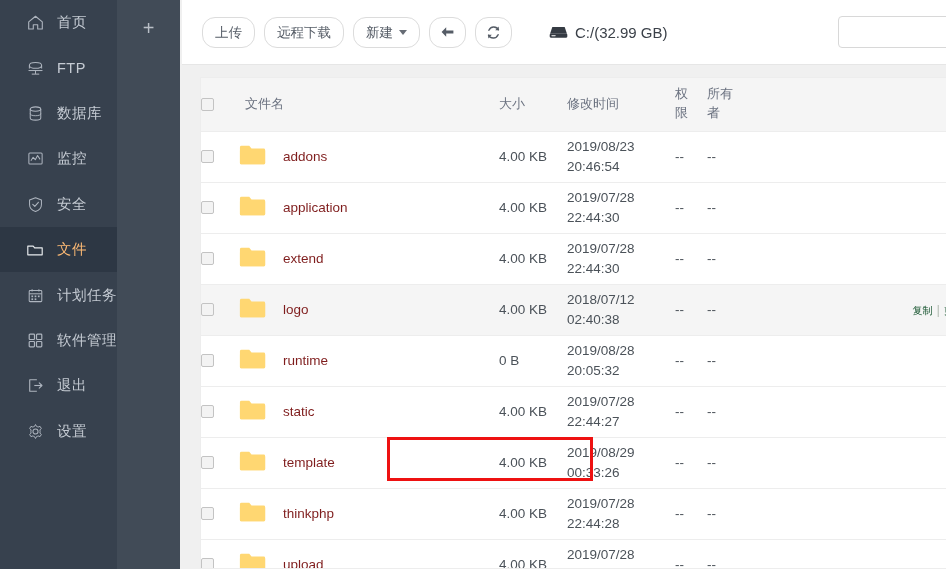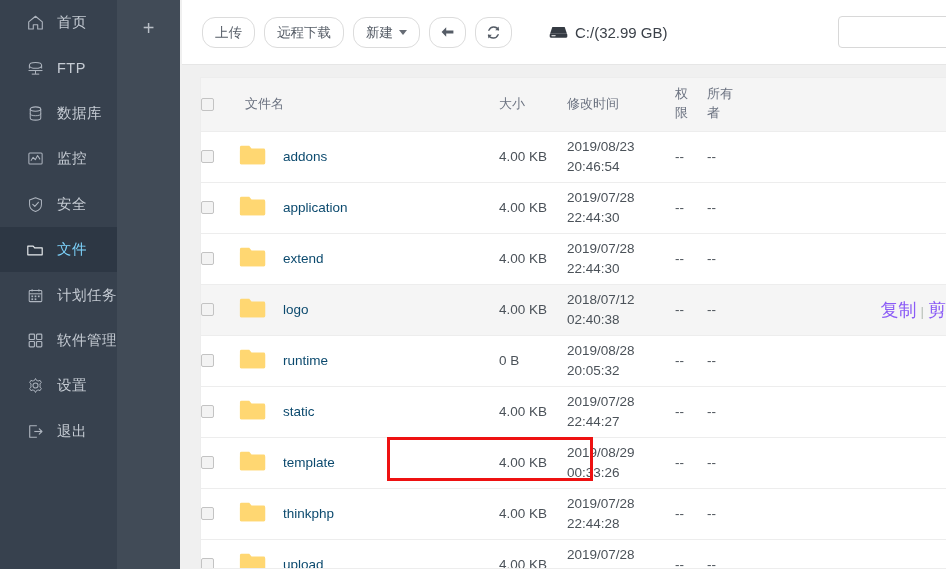--- a/index.html
+++ b/index.html
@@ -23,21 +23,21 @@
   .nav-list { flex: 0 0 auto; }
   .nav-item {
     height: 45.4px;
     display: flex; align-items: center;
     padding-left: 26px;
     color: #c5cbd3;
     font-size: 14.5px;
     cursor: pointer;
     user-select: none;
   }
-  .nav-item.active { background: #2d3744; color: #7dd3fc; }
+  .nav-item.active { background: #2d3744; color: #fdba74; }
   .nav-item .ico {
     width: 18px; height: 18px;
     margin-right: 13px;
     display: inline-flex; align-items: center; justify-content: center;
     flex: 0 0 18px;
     color: #aeb5bf;
   }
   .nav-item.active .ico { color: #e8ebee; }
   .nav-item .ico svg { display: block; }
   .nav-label { letter-spacing: .5px; }
@@ -168,30 +168,30 @@
     width: 13px; height: 13px;
     border: 1px solid #c3c3c3;
     border-radius: 2px;
     background: #f3f3f3;
     display: block;
     cursor: pointer;
   }
   .name-cell { padding-left: 6px; }
   .name-inner { display: flex; align-items: center; }
   .folder-ico { margin-right: 16px; flex: 0 0 auto; display: block; }
-  .fname { color: #0c4a6e; font-size: 13.5px; cursor: pointer; }
+  .fname { color: #7f1d1d; font-size: 13.5px; cursor: pointer; }
   .th-label { padding-left: 6px; display: inline-block; }
   .th-stack { line-height: 1.45; }
 
   .size-cell { color: #5a6169; font-size: 13px; white-space: nowrap; }
   .time-cell { color: #5a6169; font-size: 12.5px; line-height: 1.45; margin-top: 44px; }
   .perm-cell, .owner-cell { color: #8a9098; font-size: 13px; }
   .act-cell { text-align: right; padding-right: 0; }
   .act-link {
-    color: #8b5cf6; font-size: 18px; cursor: pointer; white-space: nowrap;
+    color: #14532d; font-size: 10px; cursor: pointer; white-space: nowrap;
   }
   .act-sep { color: #b7c0b8; margin: 0 4px; }
   .act-inner { white-space: nowrap; position: relative; left: 18px; }
 
   
   .annot-box {
     position: absolute;
     left: 207px; top: 437px;
     width: 206px; height: 44px;
     border: 3px solid #ee1111;
@@ -286,35 +286,35 @@
               <rect x="11.2" y="2.6" width="6.2" height="6.2" rx="1" fill="none" stroke="currentColor" stroke-width="1.4"></rect>
               <rect x="2.6" y="11.2" width="6.2" height="6.2" rx="1" fill="none" stroke="currentColor" stroke-width="1.4"></rect>
               <rect x="11.2" y="11.2" width="6.2" height="6.2" rx="1" fill="none" stroke="currentColor" stroke-width="1.4"></rect>
             </svg>
           </span>
           <span class="nav-label">软件管理</span>
         </div>
         <div class="nav-item">
           <span class="ico">
             <svg width="17" height="17" viewBox="0 0 20 20">
-              <circle cx="10" cy="10" r="3" fill="none" stroke="currentColor" stroke-width="1.2"></circle>
-              <path d="M10 1.8 L11.2 4 A6.4 6.4 0 0 1 13 4.8 L15.4 4 L16.8 6.4 L15.2 8.2 A6.4 6.4 0 0 1 15.2 11.8 L16.8 13.6 L15.4 16 L13 15.2 A6.4 6.4 0 0 1 11.2 16 L10 18.2 L8.8 16 A6.4 6.4 0 0 1 7 15.2 L4.6 16 L3.2 13.6 L4.8 11.8 A6.4 6.4 0 0 1 4.8 8.2 L3.2 6.4 L4.6 4 L7 4.8 A6.4 6.4 0 0 1 8.8 4 Z" fill="none" stroke="currentColor" stroke-width="1.15" stroke-linejoin="round"></path>
-            </svg>
-          </span>
-          <span class="nav-label">设置</span>
-        </div>
-        <div class="nav-item">
-          <span class="ico">
-            <svg width="17" height="17" viewBox="0 0 20 20">
               <path d="M11.6 3.2 L3.2 3.2 L3.2 16.8 L11.6 16.8" fill="none" stroke="currentColor" stroke-width="1.3" stroke-linejoin="round"></path>
               <line x1="8.6" y1="10" x2="17.4" y2="10" stroke="currentColor" stroke-width="1.3"></line>
               <polyline points="14.4,6.8 17.6,10 14.4,13.2" fill="none" stroke="currentColor" stroke-width="1.3" stroke-linecap="round" stroke-linejoin="round"></polyline>
             </svg>
           </span>
           <span class="nav-label">退出</span>
+        </div>
+        <div class="nav-item">
+          <span class="ico">
+            <svg width="17" height="17" viewBox="0 0 20 20">
+              <circle cx="10" cy="10" r="3" fill="none" stroke="currentColor" stroke-width="1.2"></circle>
+              <path d="M10 1.8 L11.2 4 A6.4 6.4 0 0 1 13 4.8 L15.4 4 L16.8 6.4 L15.2 8.2 A6.4 6.4 0 0 1 15.2 11.8 L16.8 13.6 L15.4 16 L13 15.2 A6.4 6.4 0 0 1 11.2 16 L10 18.2 L8.8 16 A6.4 6.4 0 0 1 7 15.2 L4.6 16 L3.2 13.6 L4.8 11.8 A6.4 6.4 0 0 1 4.8 8.2 L3.2 6.4 L4.6 4 L7 4.8 A6.4 6.4 0 0 1 8.8 4 Z" fill="none" stroke="currentColor" stroke-width="1.15" stroke-linejoin="round"></path>
+            </svg>
+          </span>
+          <span class="nav-label">设置</span>
         </div>
       </div>
     <div class="sidebar-add">
       <span class="plus-glyph">+</span>
     </div>
   </nav>
 
   <section class="main">
 
     <div class="toolbar-wrap">

